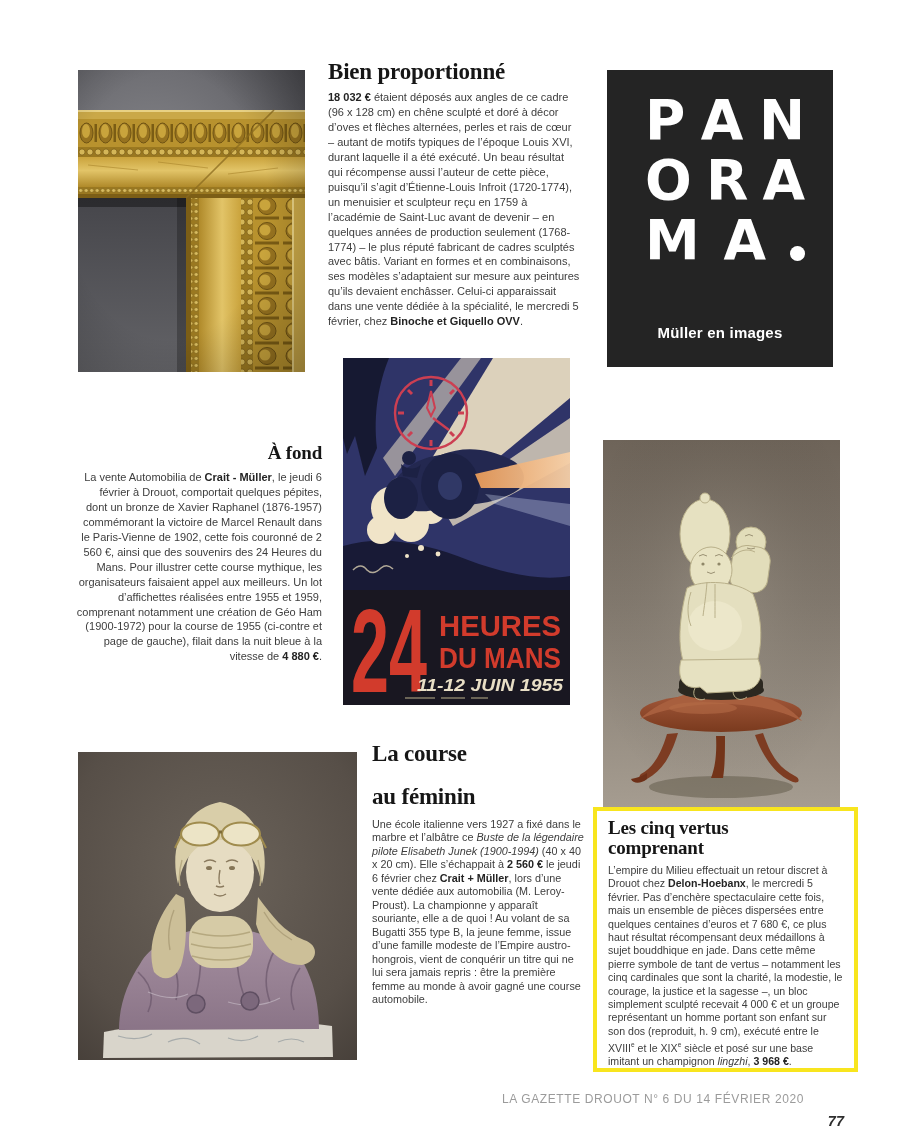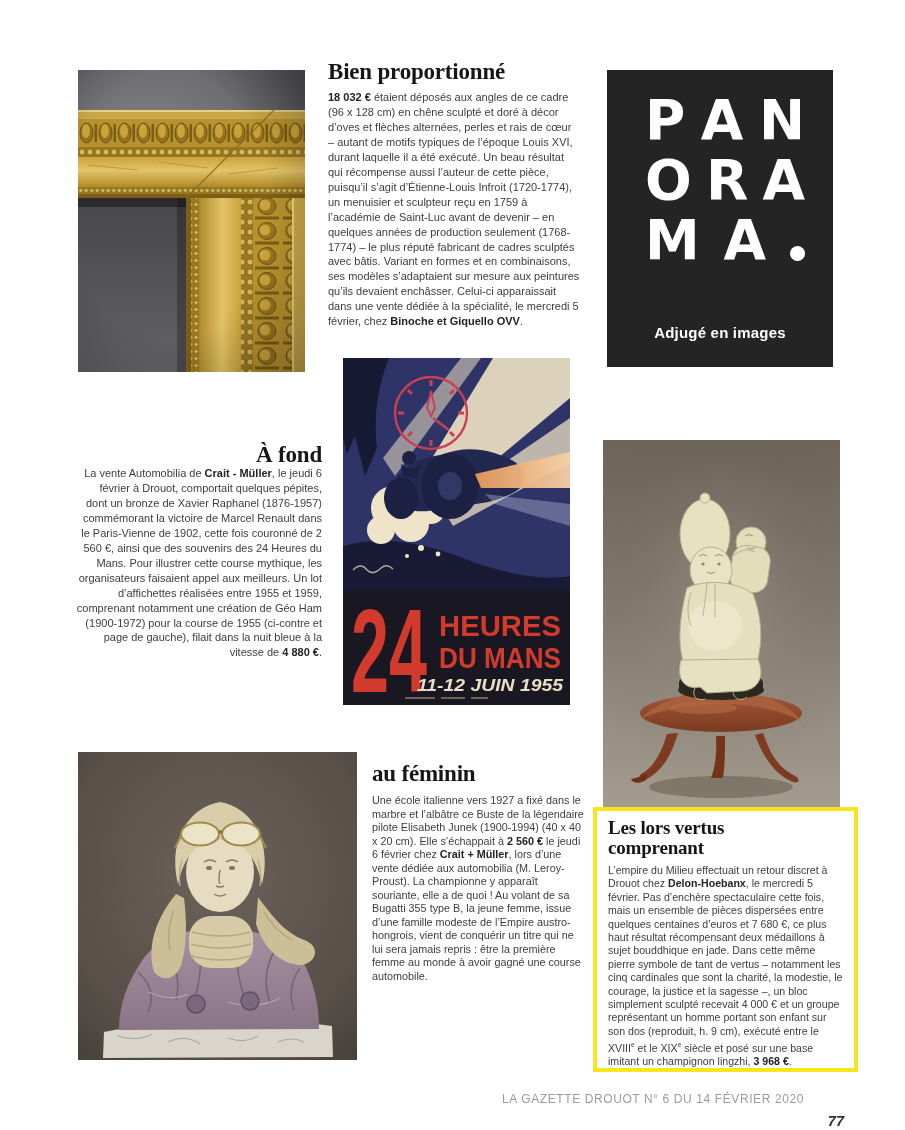--- a/index.html
+++ b/index.html
@@ -2,39 +2,39 @@
 <html><head>
 <meta charset="utf-8">
 <style>
   html,body{margin:0;padding:0;background:#ffffff;}
   .page{position:relative;width:872px;height:1130px;background:#ffffff;overflow:hidden;
         font-family:"Liberation Sans","DejaVu Sans",sans-serif;}
   .abs{position:absolute;}
   .serif-head{font-family:"Liberation Serif","DejaVu Serif",serif;font-weight:700;color:#161616;letter-spacing:-0.2px;line-height:1.02;margin:0;}
   .body-txt{color:#3d3d3d;}
   .rb{font-weight:700;color:#242424;}
-  .ri{}
+  .ri{font-style:italic;}
   .rsup{vertical-align:super;font-size:0.62em;}
 
   
   .art-bien{left:328px;top:60px;width:252px;}
   .art-bien h2{font-size:23px;margin-bottom:7px;}
   .art-bien .body-txt{font-size:11px;line-height:14.9px;}
 
   
   .panorama{left:607px;top:70px;width:226px;height:297px;color:#fff;}
   .pan-rows{padding:20px 28px 0 38px;}
   .pan-row{display:flex;justify-content:space-between;align-items:flex-start;
            font-weight:700;font-size:55px;line-height:60px;font-family:"DejaVu Sans","Liberation Sans",sans-serif;}
   .pan-row .dot{width:15px;height:15px;border-radius:50%;background:#fff;align-self:flex-end;margin-bottom:9px;font-size:0;line-height:0;}
   .pan-sub{position:absolute;left:0;right:0;bottom:26px;text-align:center;font-weight:700;font-size:15px;letter-spacing:0.2px;}
 
   
   .art-afond{left:76px;top:443px;width:246px;text-align:right;}
-  .art-afond h2{font-size:23px;}
+  .art-afond h2{font-size:19px;margin-bottom:8px;}
   .art-afond .body-txt{font-size:11px;line-height:14.9px;}
 
   
   .art-course{left:372px;top:742px;width:212px;}
   .art-course h2{font-size:23px;margin-bottom:9px;}
   .art-course .body-txt{font-size:10.8px;line-height:13.5px;}
 
   
   .art-vertus{left:593px;top:807px;width:265px;height:265px;box-sizing:border-box;
               border:4px solid #f8e51e;background:#fff;padding:7px 11px 0 11px;}
@@ -150,21 +150,21 @@
           <span>O</span>
           <span>R</span>
           <span>A</span>
         </div>
       <div class="pan-row">
           <span>M</span>
           <span>A</span>
           <span class="dot"></span>
         </div>
     </div>
-    <div class="pan-sub">Adjugé en images</div>
+    <div class="pan-sub">Müller en images</div>
   </aside>
 
   <section class="abs art-afond">
     <h2 class="serif-head">À fond</h2>
     <p class="body-txt" style="margin:0;"><span>La vente Automobilia de </span><span class="rb">Crait - Müller</span><span>, le jeudi 6 février à Drouot, comportait quelques pépites, dont un bronze de Xavier Raphanel (1876-1957) commémorant la victoire de Marcel Renault dans le Paris-Vienne de 1902, cette fois couronné de 2 560 €, ainsi que des souvenirs des 24 Heures du Mans. Pour illustrer cette course mythique, les organisateurs faisaient appel aux meilleurs. Un lot d’affichettes réalisées entre 1955 et 1959, comprenant notamment une création de Géo Ham (1900-1972) pour la course de 1955 (ci-contre et page de gauche), filait dans la nuit bleue à la vitesse de </span><span class="rb">4 880 €</span><span>.</span></p>
   </section>
 
   <figure class="abs" style="left:343px;top:358px;">
     <svg width="227" height="347" viewBox="0 0 227 347">
       <defs>
@@ -352,28 +352,29 @@
           <ellipse cx="154" cy="116" rx="3" ry="2" fill="#857556" stroke="none"></ellipse>
           <path d="M142,118 q-2,10 0,14 M138,134 q4,2 8,0"></path>
           <path d="M136,142 q6,4 12,0"></path>
         </g>
       </g>
     </svg>
   </figure>
 
   <section class="abs art-course">
     <h2 class="serif-head">
+      <span style="display:block;">La course</span>
       <span style="display:block;margin-top:20px;">au féminin</span>
     </h2>
     <p class="body-txt" style="margin:0;"><span>Une école italienne vers 1927 a fixé dans le marbre et l’albâtre ce </span><span class="ri">Buste de la légendaire pilote Elisabeth Junek (1900-1994)</span><span> (40 x 40 x 20 cm). Elle s’échappait à </span><span class="rb">2 560 €</span><span> le jeudi 6 février chez </span><span class="rb">Crait + Müller</span><span>, lors d’une vente dédiée aux automobilia (M. Leroy-Proust). La championne y apparaît souriante, elle a de quoi ! Au volant de sa Bugatti 355 type B, la jeune femme, issue d’une famille modeste de l’Empire austro-hongrois, vient de conquérir un titre qui ne lui sera jamais repris : être la première femme au monde à avoir gagné une course automobile.</span></p>
   </section>
 
   <section class="abs art-vertus" style="border-color: rgb(248, 229, 30);">
     <h2 class="serif-head">
-      <span style="display:block;">Les lors vertus</span>
+      <span style="display:block;">Les cinq vertus</span>
       <span style="display:block;">comprenant</span>
     </h2>
     <p class="body-txt" style="margin:0;"><span>L’empire du Milieu effectuait un retour discret à Drouot chez </span><span class="rb">Delon-Hoebanx</span><span>, le mercredi 5 février. Pas d’enchère spectaculaire cette fois, mais un ensemble de pièces dispersées entre quelques centaines d’euros et 7 680 €, ce plus haut résultat récompensant deux médaillons à sujet bouddhique en jade. Dans cette même pierre symbole de tant de vertus – notamment les cinq cardinales que sont la charité, la modestie, le courage, la justice et la sagesse –, un bloc simplement sculpté recevait 4 000 € et un groupe représentant un homme portant son enfant sur son dos (reproduit, h. 9 cm), exécuté entre le XVIII</span><span class="rsup">e</span><span> et le XIX</span><span class="rsup">e</span><span> siècle et posé sur une base imitant un champignon </span><span class="ri">lingzhi</span><span>, </span><span class="rb">3 968 €</span><span>.</span></p>
   </section>
 
   <div class="abs footer-issue">LA GAZETTE DROUOT N° 6 DU 14 FÉVRIER 2020</div>
   <div class="abs page-num">77</div>
   <div class="abs copyright" style="color: rgb(191, 64, 60);">© COPYRIGHT AUCTIONSPRESS</div>
 
 </div>

